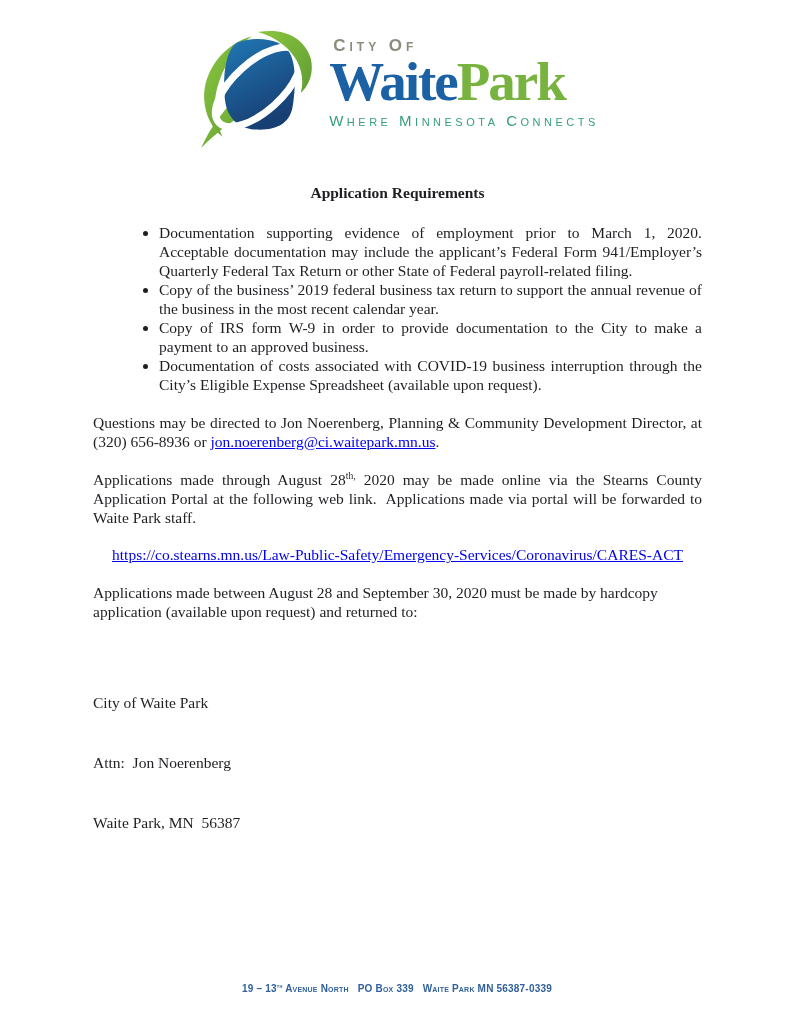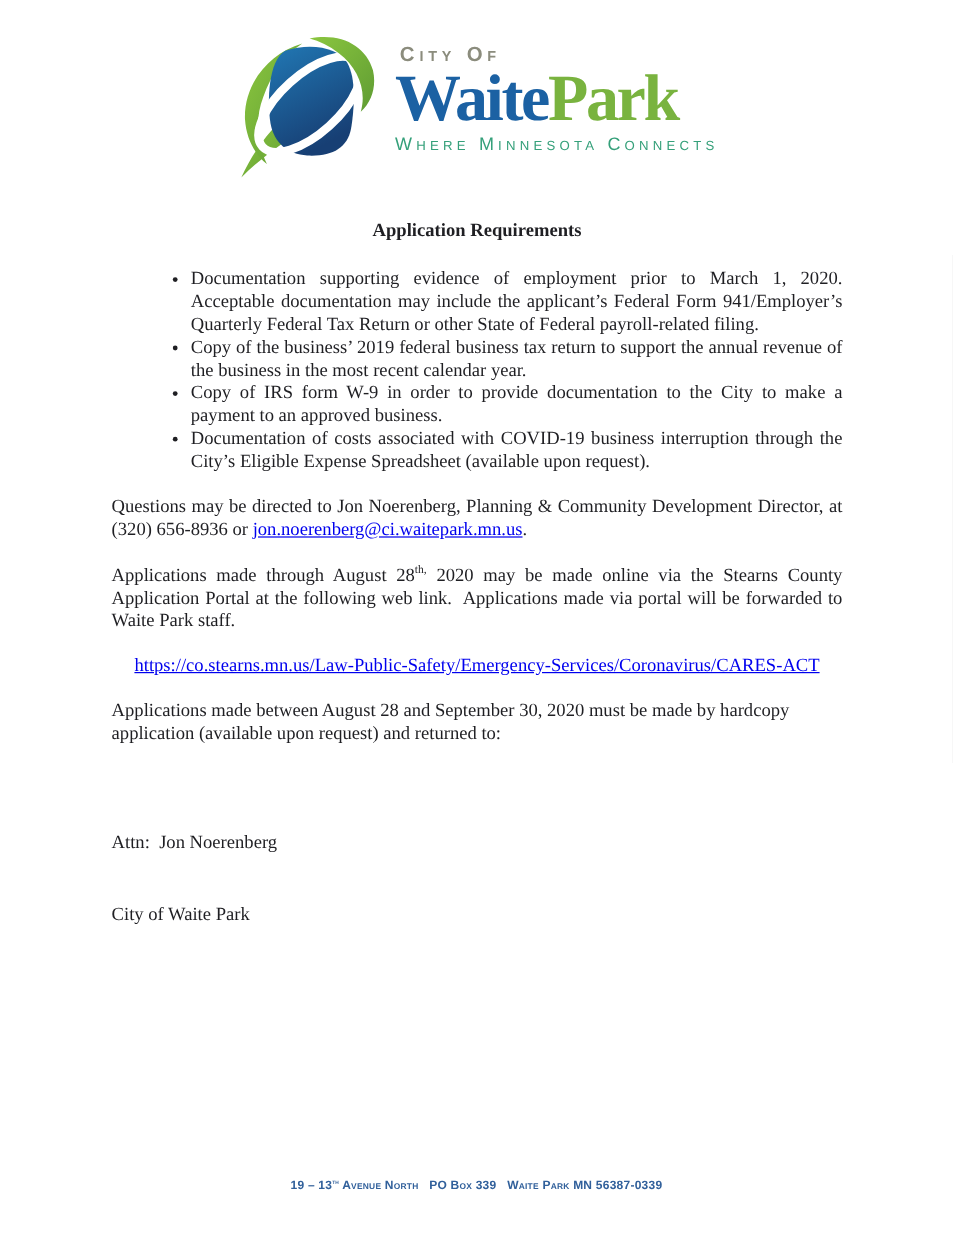--- a/index.html
+++ b/index.html
@@ -127,22 +127,23 @@
 
     <p class="para"><span>Questions may be directed to Jon Noerenberg, Planning &amp; Community Development Director, at (320) 656-8936 or </span><a class="doc-link">jon.noerenberg@ci.waitepark.mn.us</a><span>.</span></p>
 
     <p class="para"><span>Applications made through August 28</span><sup>th,</sup><span> 2020 may be made online via the Stearns County Application Portal at the following web link.&nbsp; Applications made via portal will be forwarded to Waite Park staff.</span></p>
 
     <p class="link-line"><a class="doc-link">https://co.stearns.mn.us/Law-Public-Safety/Emergency-Services/Coronavirus/CARES-ACT</a></p>
 
     <p class="para-left">Applications made between August 28 and September 30, 2020 must be made by hardcopy application (available upon request) and returned to:</p>
 
     <div class="address">
+      <div>City of Waite Park</div>
       <div>Attn:&nbsp; Jon Noerenberg</div>
-      <div>City of Waite Park</div>
+      <div>Waite Park, MN&nbsp; 56387</div>
     </div>
 
   </div>
 
   <div class="footer">
     <div><span>19 – 13</span><sup>th</sup><span> Avenue North&nbsp;&nbsp; PO Box 339&nbsp;&nbsp; Waite Park MN 56387-0339</span></div>
     
     
   </div>
 

